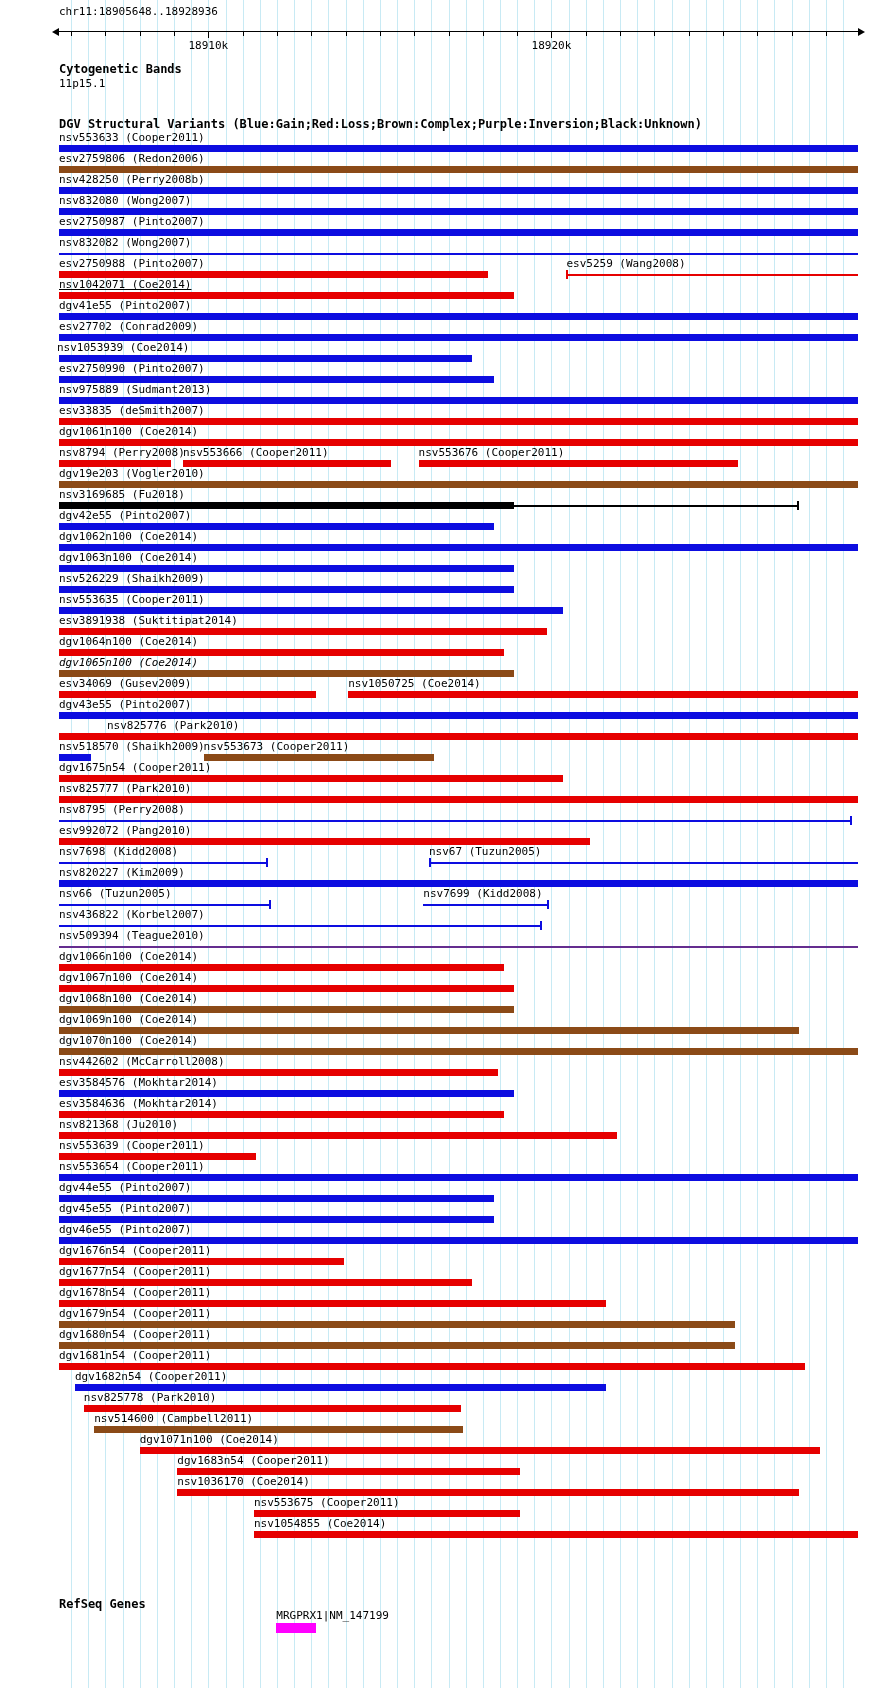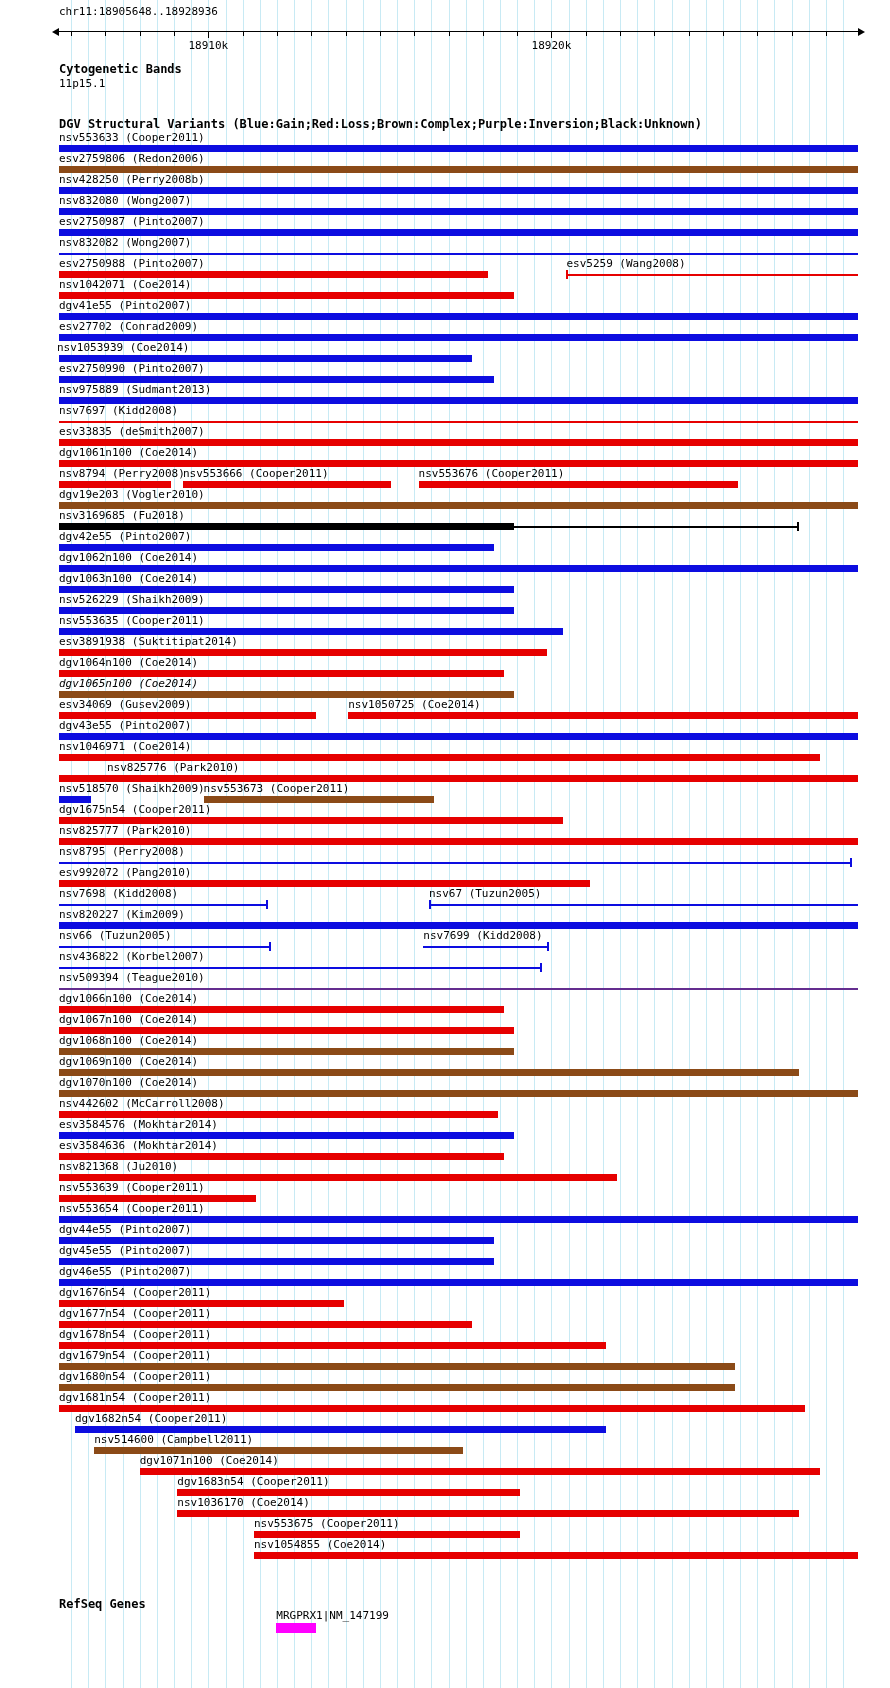--- a/index.html
+++ b/index.html
@@ -153,21 +153,21 @@
         <div class="fline" style="left: 59px; width: 799px; background: rgb(13, 13, 224);"></div>
       </div>
       <div class="trow">
         <div class="flabel" style="left: 59px;">esv2750988 (Pinto2007)</div>
         <div class="fbox" style="left: 59px; width: 429.1px; background: rgb(230, 0, 0);"></div>
         <div class="flabel" style="left: 566.4px;">esv5259 (Wang2008)</div>
         <div class="fline" style="left: 566.4px; width: 291.6px; background: rgb(230, 0, 0);"></div>
         <div class="ftick" style="left: 566.4px; background: rgb(230, 0, 0);"></div>
       </div>
       <div class="trow">
-        <div class="flabel" style="left: 59px;">nsv1042071 (Coe2014)</div>
+        <div class="flabel" style="left: 59px; text-decoration: underline;">nsv1042071 (Coe2014)</div>
         <div class="fbox" style="left: 59px; width: 455.4px; background: rgb(230, 0, 0);"></div>
       </div>
       <div class="trow">
         <div class="flabel" style="left: 59px;">dgv41e55 (Pinto2007)</div>
         <div class="fbox" style="left: 59px; width: 799px; background: rgb(13, 13, 224);"></div>
       </div>
       <div class="trow">
         <div class="flabel" style="left: 59px;">esv27702 (Conrad2009)</div>
         <div class="fbox" style="left: 59px; width: 799px; background: rgb(13, 13, 224);"></div>
       </div>
@@ -175,24 +175,20 @@
         <div class="flabel" style="left: 57px;">nsv1053939 (Coe2014)</div>
         <div class="fbox" style="left: 59px; width: 413.1px; background: rgb(13, 13, 224);"></div>
       </div>
       <div class="trow">
         <div class="flabel" style="left: 59px;">esv2750990 (Pinto2007)</div>
         <div class="fbox" style="left: 59px; width: 434.7px; background: rgb(13, 13, 224);"></div>
       </div>
       <div class="trow">
         <div class="flabel" style="left: 59px;">nsv975889 (Sudmant2013)</div>
         <div class="fbox" style="left: 59px; width: 799px; background: rgb(13, 13, 224);"></div>
-      </div>
-      <div class="trow">
-        <div class="flabel" style="left: 59px;">nsv7697 (Kidd2008)</div>
-        <div class="fline" style="left: 59px; width: 799px; background: rgb(230, 0, 0);"></div>
       </div>
       <div class="trow">
         <div class="flabel" style="left: 59px;">esv33835 (deSmith2007)</div>
         <div class="fbox" style="left: 59px; width: 799px; background: rgb(230, 0, 0);"></div>
       </div>
       <div class="trow">
         <div class="flabel" style="left: 59px;">dgv1061n100 (Coe2014)</div>
         <div class="fbox" style="left: 59px; width: 799px; background: rgb(230, 0, 0);"></div>
       </div>
       <div class="trow">
@@ -249,24 +245,20 @@
         <div class="flabel" style="left: 59px;">esv34069 (Gusev2009)</div>
         <div class="fbox" style="left: 59px; width: 257.3px; background: rgb(230, 0, 0);"></div>
         <div class="flabel" style="left: 348.2px;">nsv1050725 (Coe2014)</div>
         <div class="fbox" style="left: 348.2px; width: 509.8px; background: rgb(230, 0, 0);"></div>
       </div>
       <div class="trow">
         <div class="flabel" style="left: 59px;">dgv43e55 (Pinto2007)</div>
         <div class="fbox" style="left: 59px; width: 799px; background: rgb(13, 13, 224);"></div>
       </div>
       <div class="trow">
-        <div class="flabel" style="left: 59px;">nsv1046971 (Coe2014)</div>
-        <div class="fbox" style="left: 59px; width: 761.4px; background: rgb(230, 0, 0);"></div>
-      </div>
-      <div class="trow">
         <div class="flabel" style="left: 59px; margin-left: 48px;">nsv825776 (Park2010)</div>
         <div class="fbox" style="left: 59px; width: 799px; background: rgb(230, 0, 0);"></div>
       </div>
       <div class="trow">
         <div class="flabel" style="left: 59px;">nsv518570 (Shaikh2009)</div>
         <div class="fbox" style="left: 59px; width: 32px; background: rgb(13, 13, 224);"></div>
         <div class="flabel" style="left: 203.6px;">nsv553673 (Cooper2011)</div>
         <div class="fbox" style="left: 203.6px; width: 230.9px; background: rgb(139, 74, 23);"></div>
       </div>
       <div class="trow">
@@ -393,20 +385,24 @@
       </div>
       <div class="trow">
         <div class="flabel" style="left: 59px;">dgv1681n54 (Cooper2011)</div>
         <div class="fbox" style="left: 59px; width: 745.5px; background: rgb(230, 0, 0);"></div>
       </div>
       <div class="trow">
         <div class="flabel" style="left: 75px;">dgv1682n54 (Cooper2011)</div>
         <div class="fbox" style="left: 75px; width: 531.4px; background: rgb(13, 13, 224);"></div>
       </div>
       <div class="trow">
+        <div class="flabel" style="left: 83.8px;">nsv825778 (Park2010)</div>
+        <div class="fbox" style="left: 83.8px; width: 377.1px; background: rgb(230, 0, 0);"></div>
+      </div>
+      <div class="trow">
         <div class="flabel" style="left: 94.2px; text-align: right;">nsv514600 (Campbell2011)</div>
         <div class="fbox" style="left: 94.2px; width: 369.1px; background: rgb(139, 74, 23);"></div>
       </div>
       <div class="trow">
         <div class="flabel" style="left: 139.7px;">dgv1071n100 (Coe2014)</div>
         <div class="fbox" style="left: 139.7px; width: 680.7px; background: rgb(230, 0, 0);"></div>
       </div>
       <div class="trow">
         <div class="flabel" style="left: 177.3px;">dgv1683n54 (Cooper2011)</div>
         <div class="fbox" style="left: 177.3px; width: 342.8px; background: rgb(230, 0, 0);"></div>

